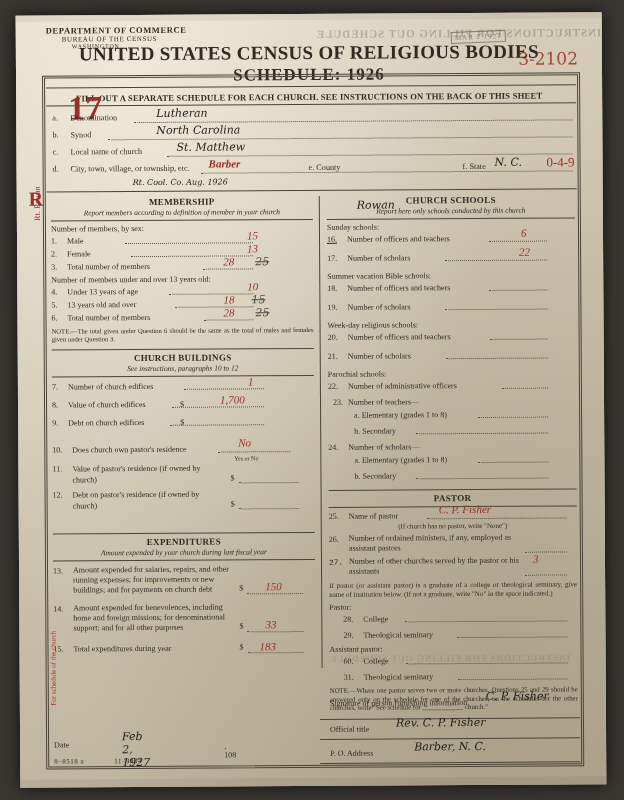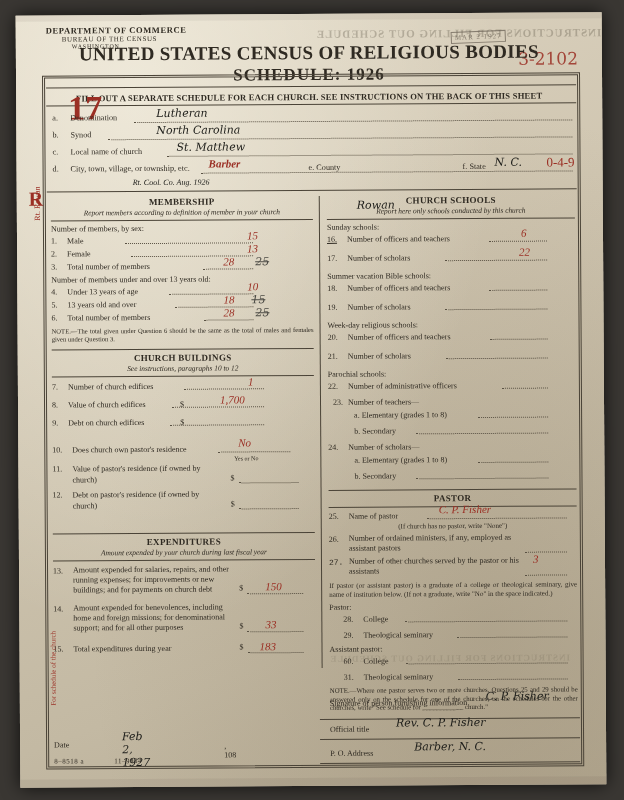--- a/index.html
+++ b/index.html
@@ -49,21 +49,21 @@
 
   .q{position:relative;font-size:8px;line-height:11px;margin-top:2px;min-height:11px;}
   .q .num{display:inline-block;width:16px;}
   .leader{border-bottom:1px dotted #5a5244;position:absolute;bottom:2px;height:1px;}
   .note{font-size:6.6px;line-height:8px;margin-top:4px;text-align:justify;}
 
   .hand{position:absolute;font-family:"DejaVu Serif", serif;font-style:italic;color:#20201c;}
   .hand.red{color:#9b2f24;font-family:Liberation Serif, serif;}
   .hand.pencil{color:#4b4a44;}
   .med{font-size:11px;}
-  .sm{font-size:9.5px;font-family:Liberation Serif, serif;}
+  .sm{font-size:9.5px;}
 
   .stamp{position:absolute;color:#6c6357;font-size:7px;letter-spacing:1px;border:1px solid #6c6357;padding:1px 3px;transform:rotate(-2deg);opacity:.75;}
   .archno{position:absolute;right:24px;top:36px;font-size:17px;color:#9b2f24;font-family:"DejaVu Serif",serif;opacity:.85;}
 
   .sigline{position:absolute;left:310px;right:30px;font-size:8px;}
   .footer{position:absolute;left:34px;bottom:22px;font-size:7px;letter-spacing:.5px;}
   .dateline{position:absolute;left:34px;bottom:38px;font-size:8px;}
   .vert{position:absolute;transform:rotate(-90deg);transform-origin:left top;font-size:7px;color:#9b2f24;}
   .edge{position:absolute;background:rgba(40,35,28,.18);}
 </style>

